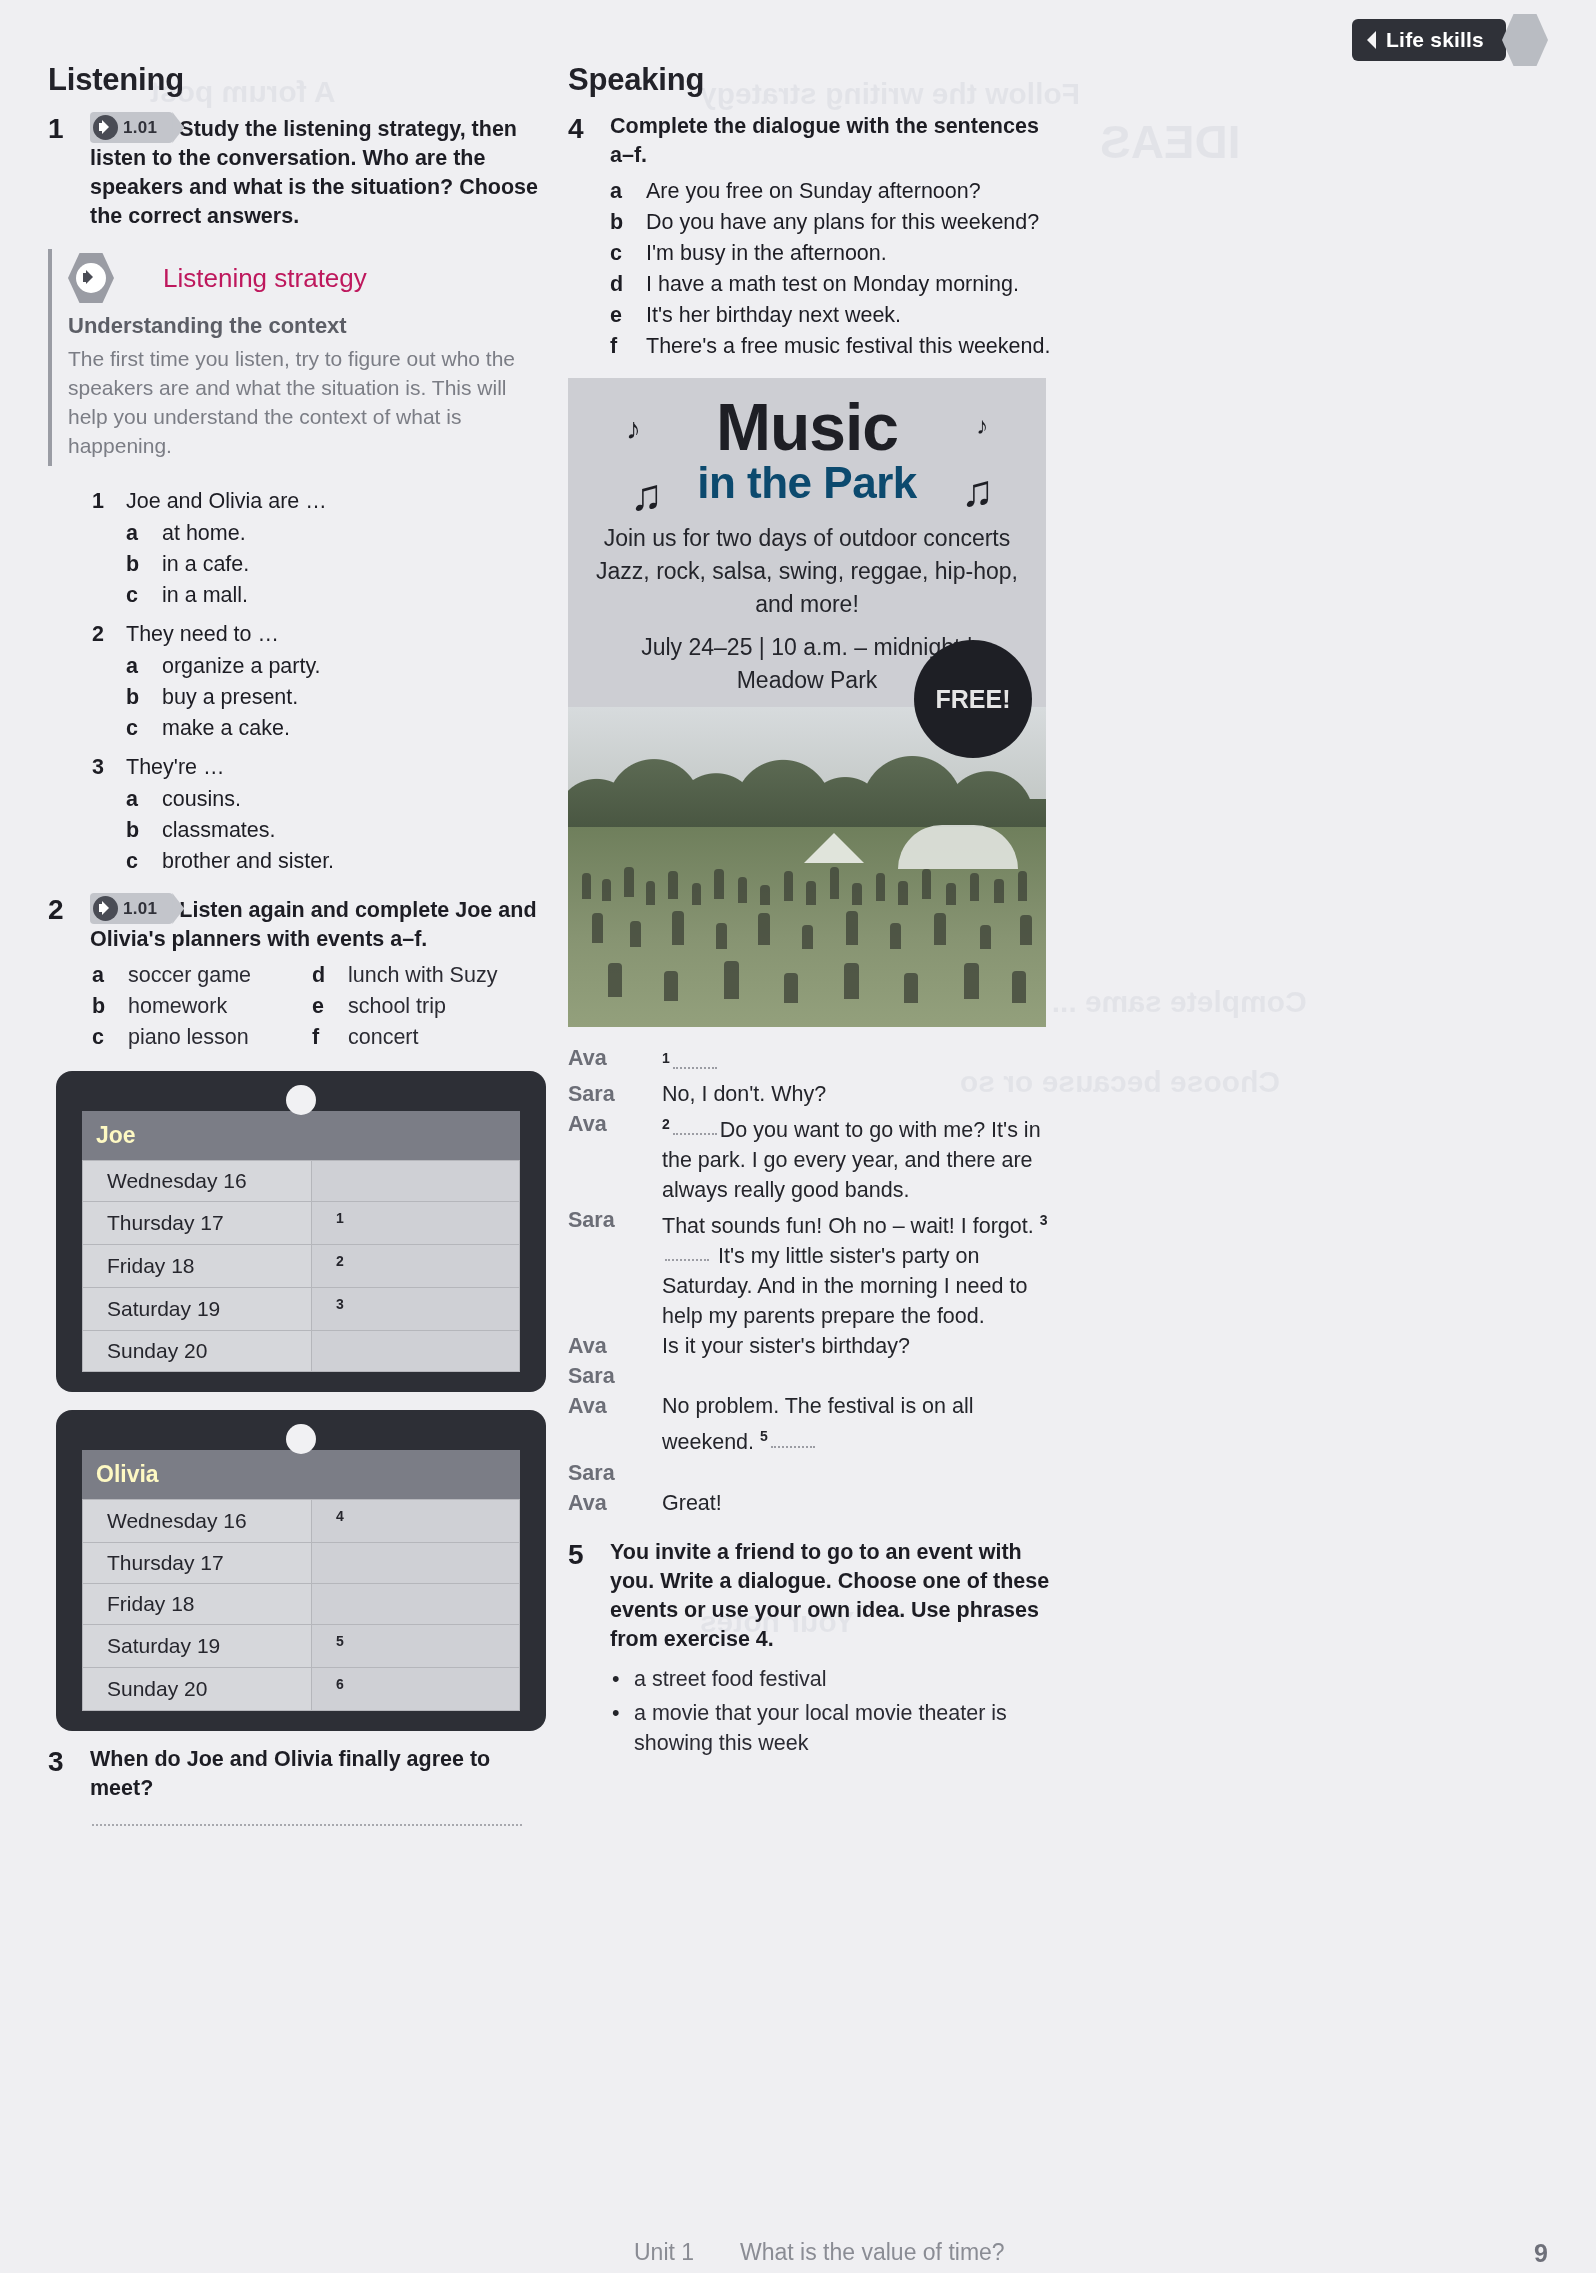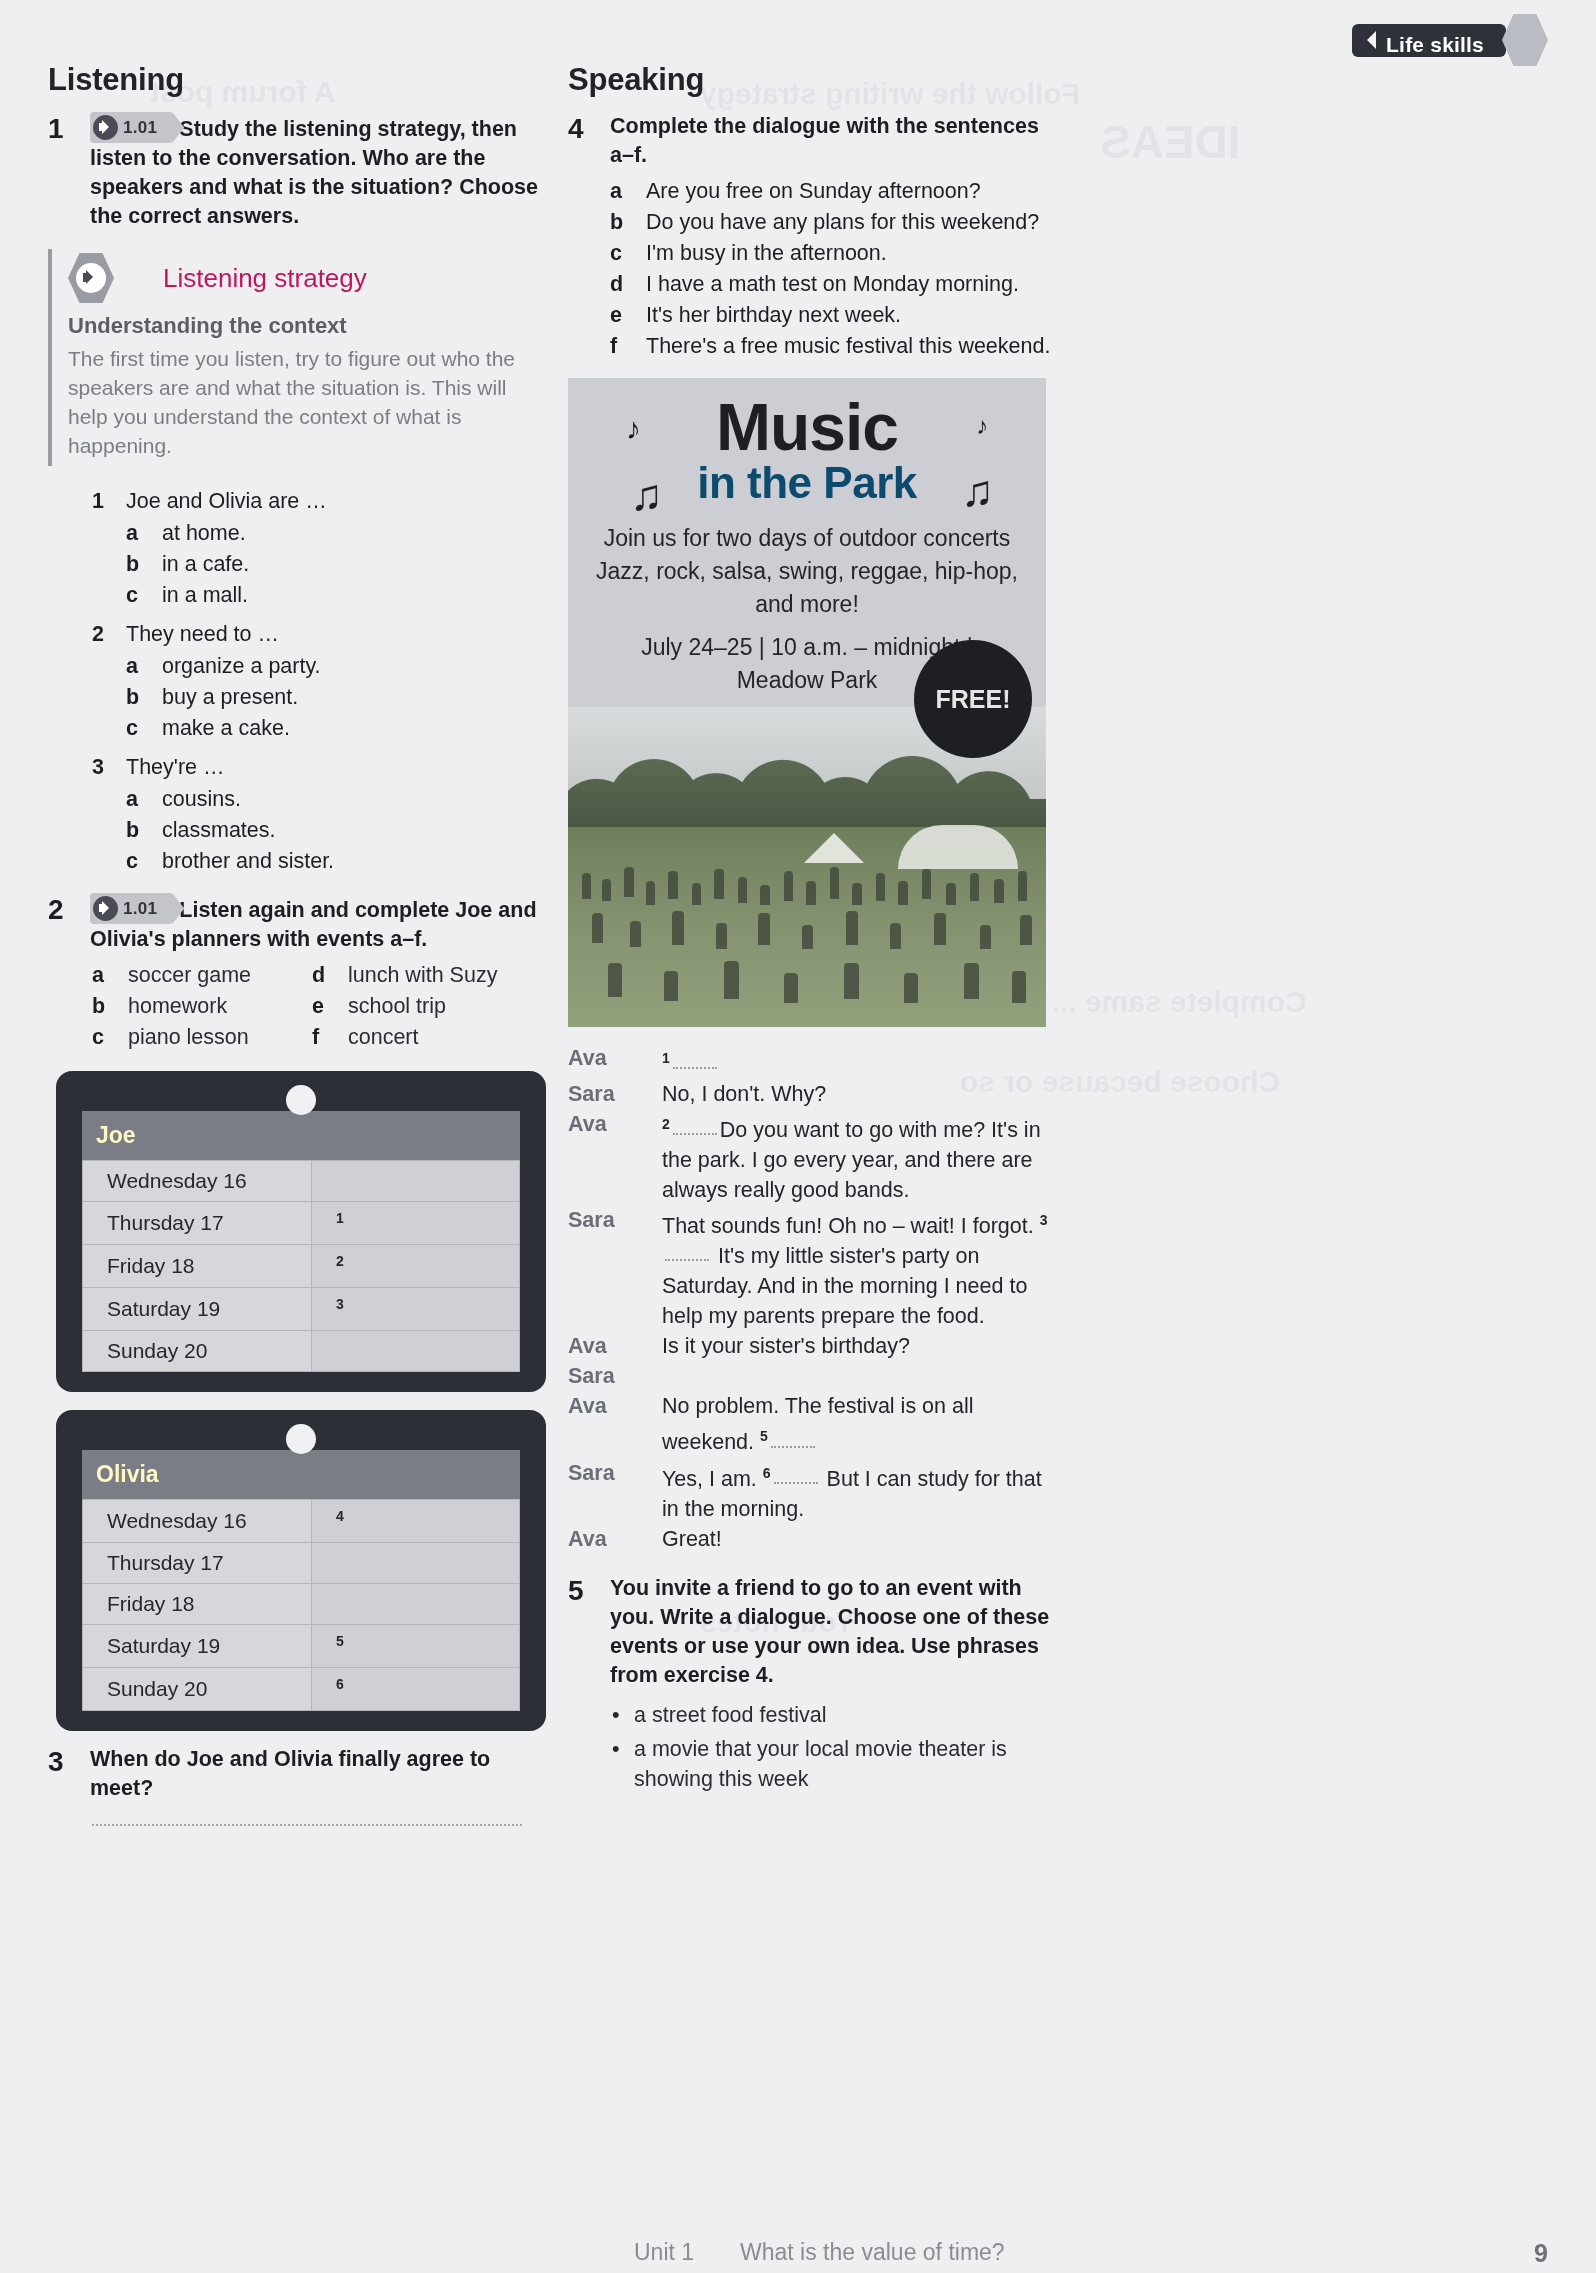--- a/index.html
+++ b/index.html
@@ -22,21 +22,21 @@
     line-height:44px;
   }
   .bleed div{position:absolute;transform:scaleX(-1);white-space:nowrap;}
 
   .page{position:absolute;inset:0;}
 
   
   .tab-wrap{position:absolute;right:48px;top:14px;display:flex;align-items:center;}
   .tab{
     background:#2f3138;color:#fff;font-weight:bold;font-size:21px;
-    padding:9px 22px 0 34px;border-radius:6px;position:relative;
+    padding:9px 22px 9px 34px;border-radius:6px;position:relative;
     letter-spacing:.2px;
   }
   .tab:before{
     content:"";position:absolute;left:6px;top:50%;transform:translateY(-50%);
     border:9px solid transparent;border-right-color:#fff;opacity:.95;
   }
   .tab-hex{
     width:46px;height:52px;margin-left:-4px;
     background:#b9bcc2;
     clip-path:polygon(25% 0,75% 0,100% 50%,75% 100%,25% 100%,0 50%);
@@ -561,21 +561,20 @@
       </div>
       <div class="dl">
         <div class="who">Sara</div>
       </div>
       <div class="dl">
         <div class="who">Ava</div>
         <div class="said"><span>No problem. The festival is on all weekend.</span> <sup class="g">5</sup><span class="gap"></span></div>
       </div>
       <div class="dl">
         <div class="who">Sara</div>
-        <div class="said"><span>Yes, I am.</span> <sup class="g">6</sup><span class="gap"></span> <span>But I can study for that in the morning.</span></div>
       </div>
       <div class="dl">
         <div class="who">Ava</div>
         <div class="said">Great!</div>
       </div>
     </div>
 
     <div class="ex" style="margin-top:20px;">
       <div class="ex-num">5</div>
       <div class="ex-body">You invite a friend to go to an event with you. Write a dialogue. Choose one of these events or use your own idea. Use phrases from exercise 4.</div>

